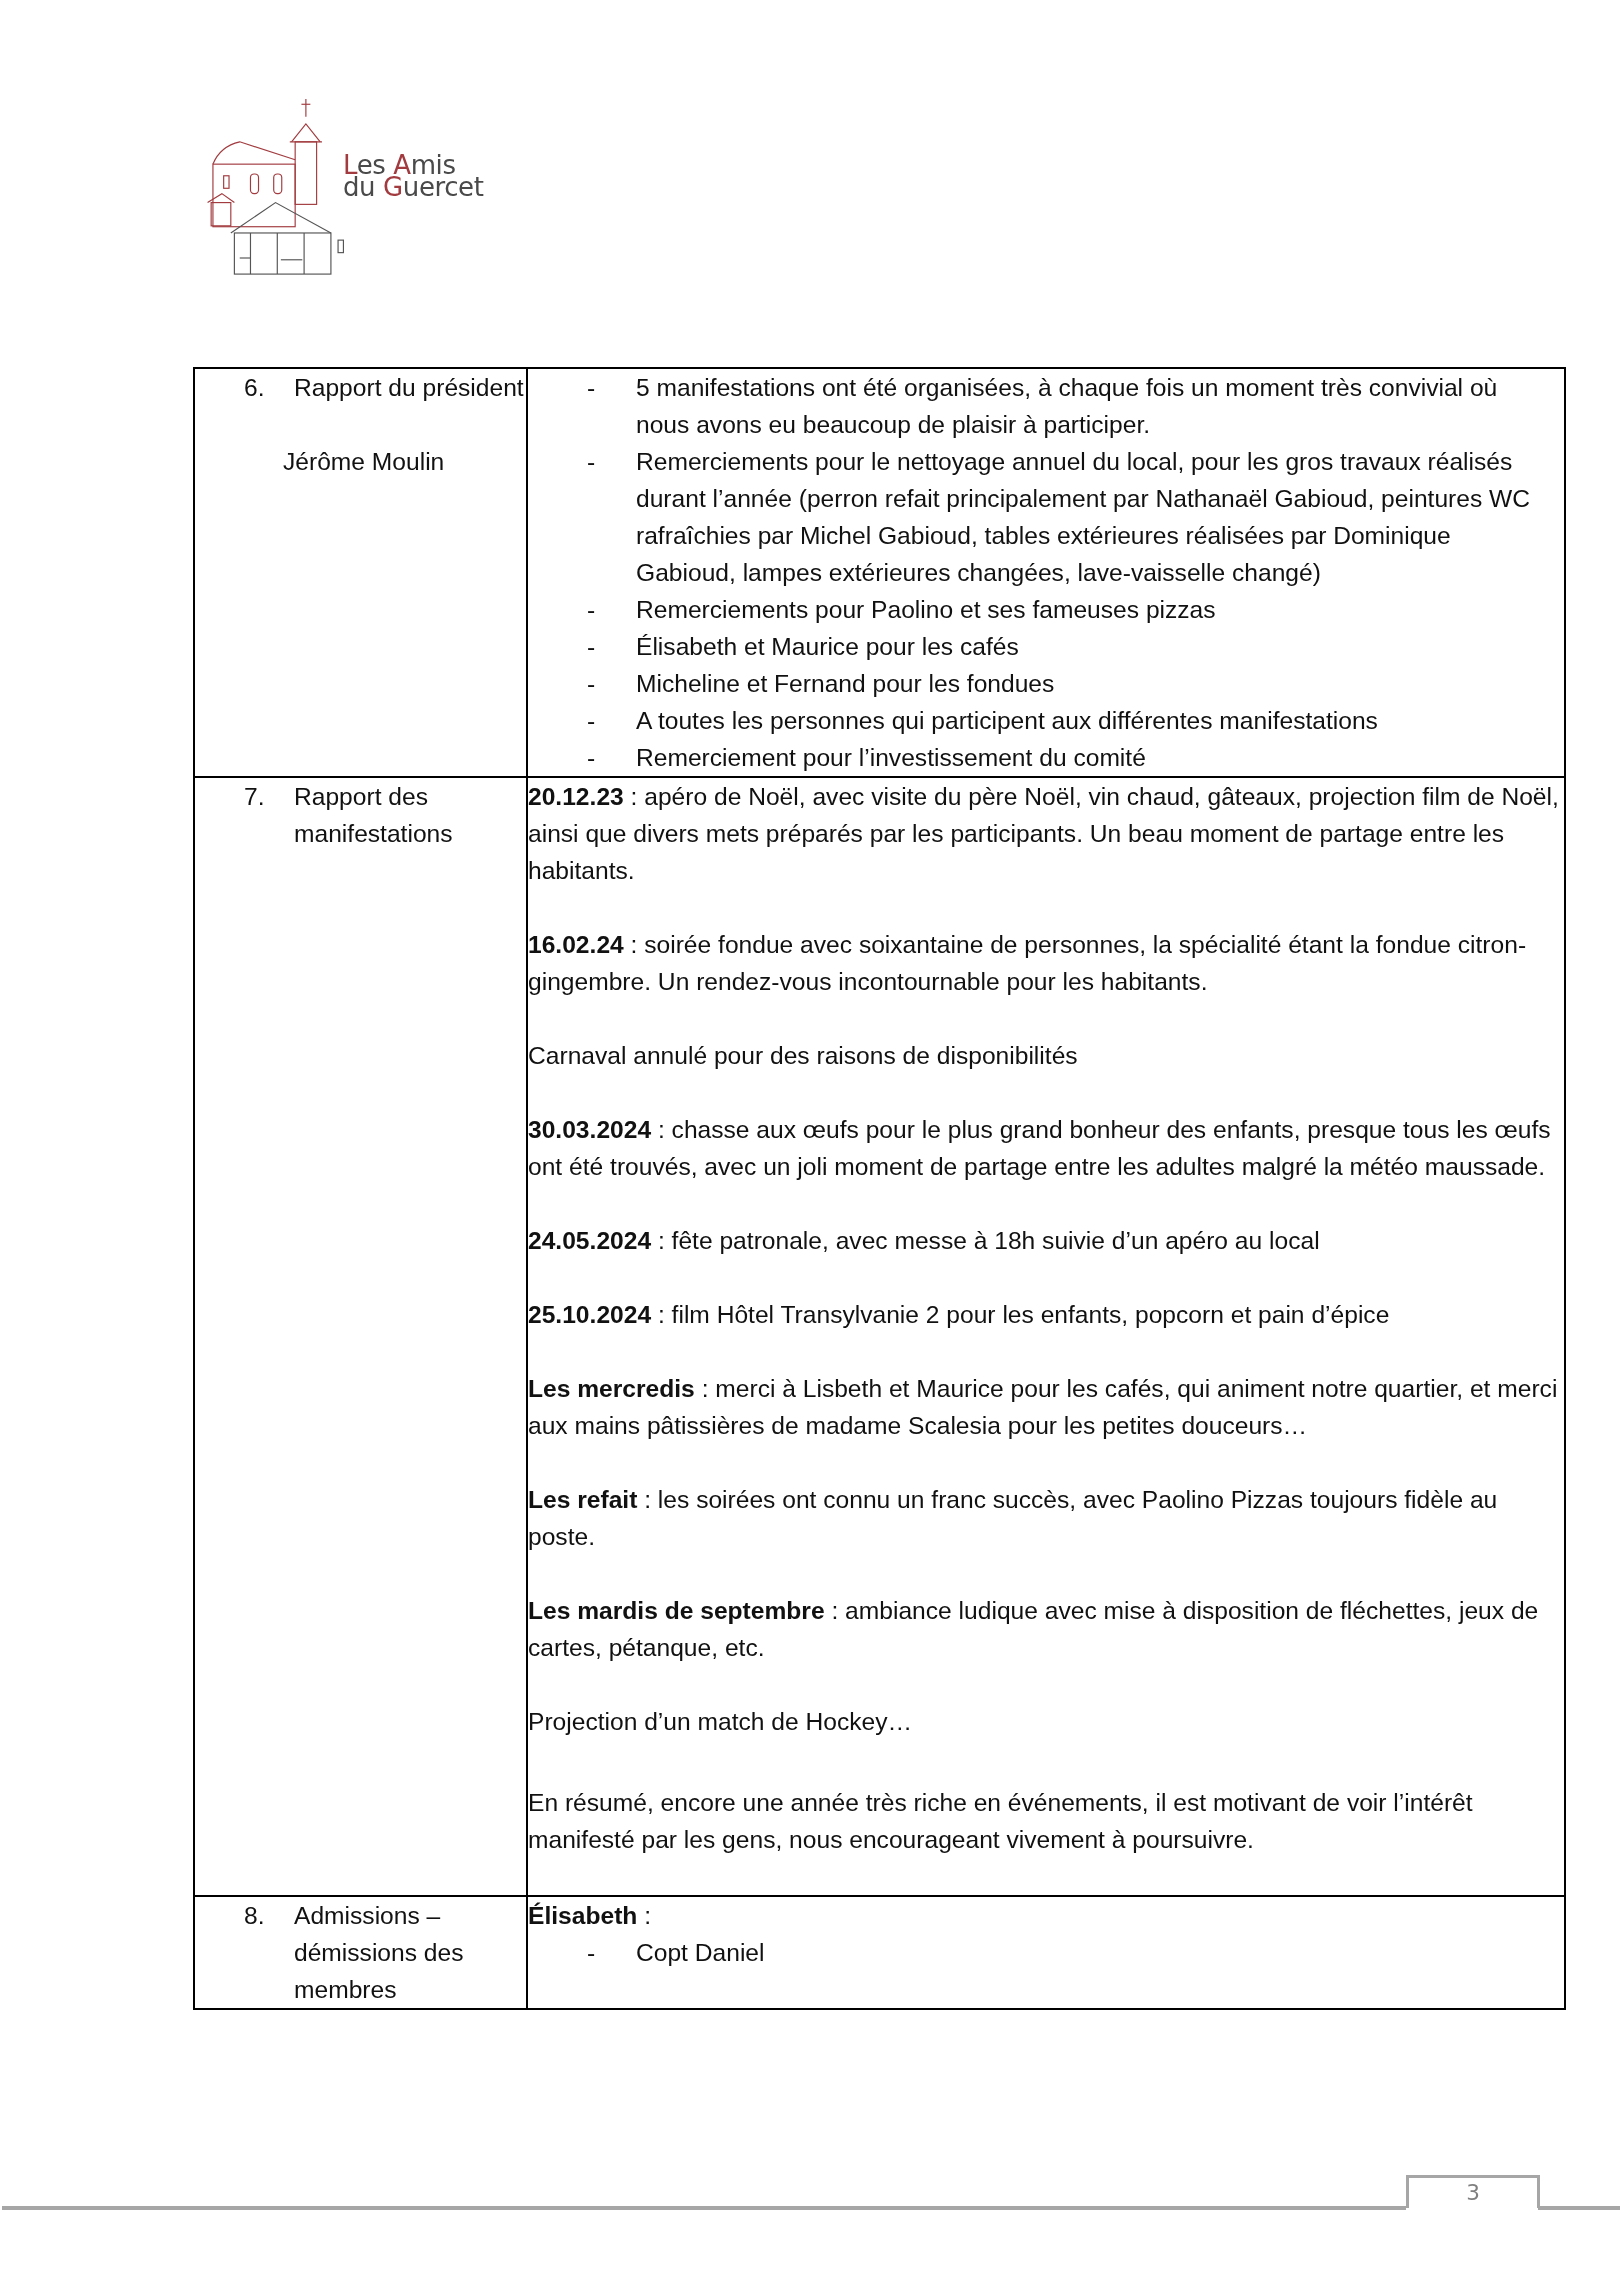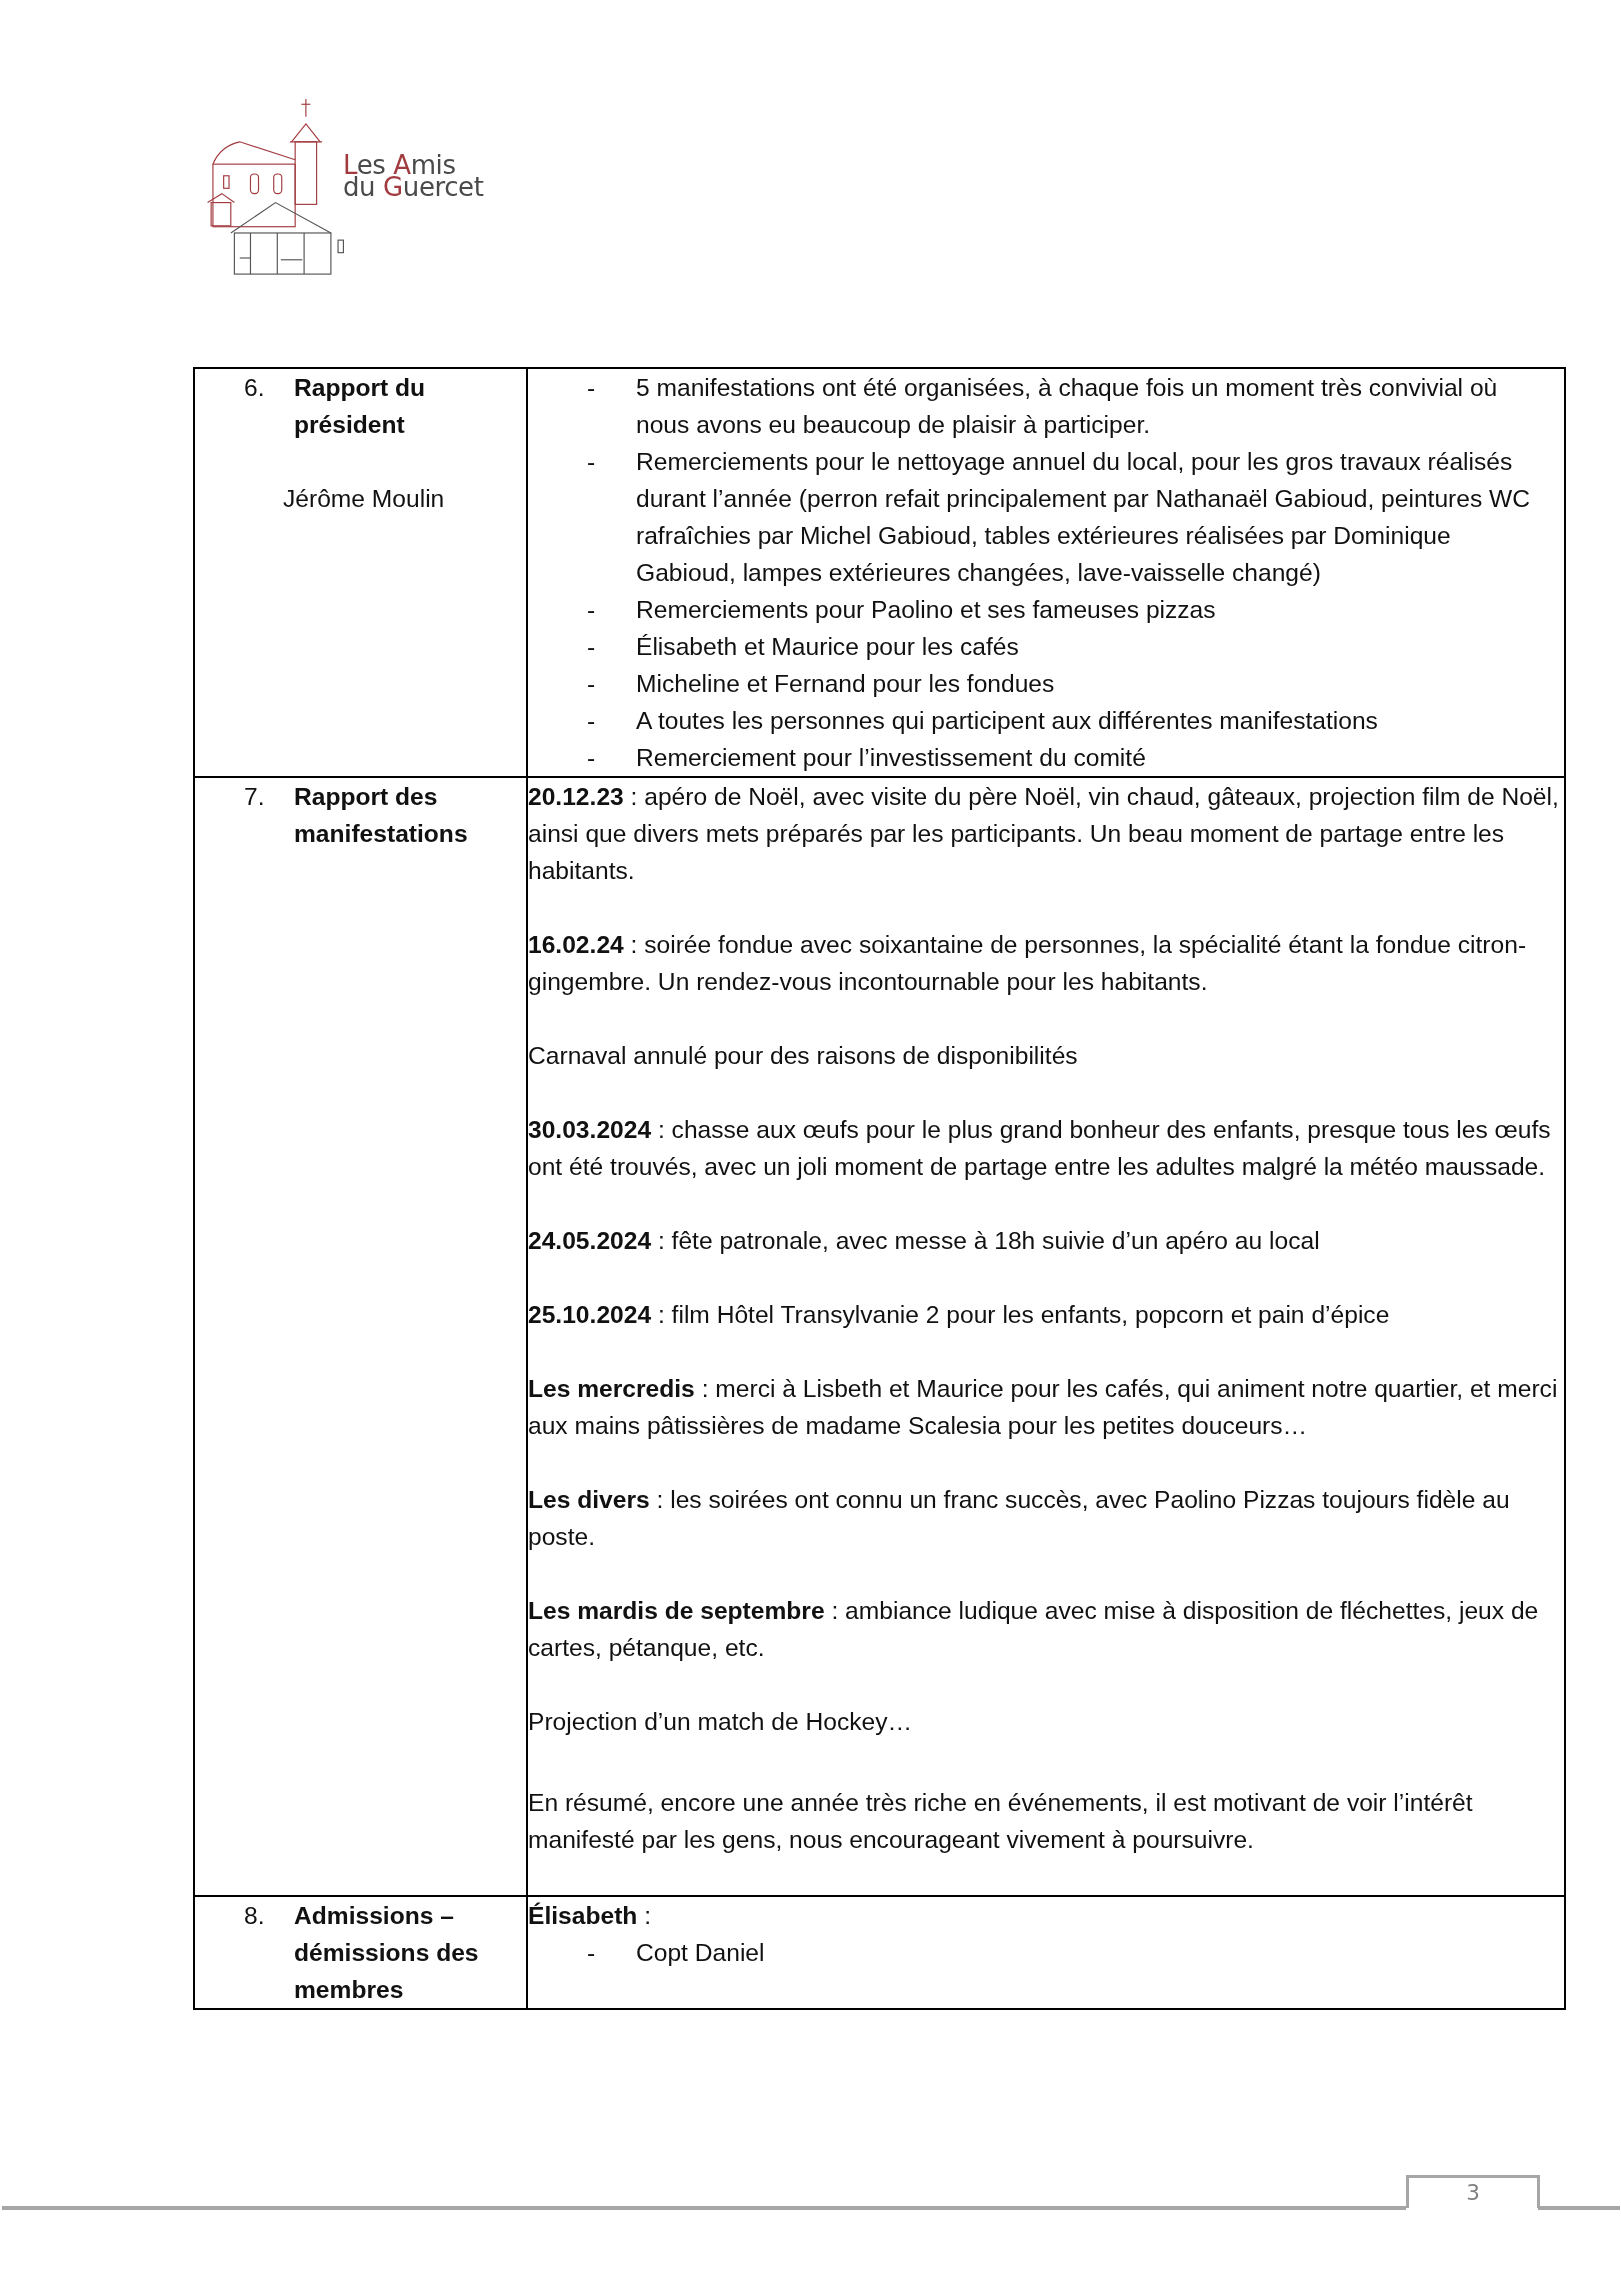--- a/index.html
+++ b/index.html
@@ -20,21 +20,21 @@
   table.doc {
     position: absolute; left: 193px; top: 367px; width: 1373px;
     border-collapse: collapse; table-layout: fixed;
     font-size: 24.6px; line-height: 37px;
     font-stretch: condensed;
   }
   table.doc td { border: 2.7px solid #000; vertical-align: top; padding: 0; }
   td.left { width: 331px; }
   .item { display: flex; padding-left: 49px; }
   .item .num { width: 50px; flex: none; }
-  .item .title { flex: 1; font-weight: bold; }
+  .item .title { flex: 1; }
   .presenter { padding-left: 88px; margin-top: 37px; }
 
   ul.dash { list-style: none; margin: 0; padding: 0; }
   ul.dash li { display: flex; padding-left: 59px; }
   ul.dash li .bullet { width: 49px; flex: none; }
   ul.dash li .txt { flex: 1; padding-right: 14.3px; }
 
   .right-pad { padding: 0 12.5px 0 12.5px; }
   .para { margin: 0 0 37px 0; }
   .para:last-child { margin-bottom: 37px; margin-top: 44px; }
@@ -138,21 +138,21 @@
       </div>
     </td>
     <td class="right-pad">
       <p class="para"><b>20.12.23</b><span> : apéro de Noël, avec visite du père Noël, vin chaud, gâteaux, projection film de Noël, ainsi que divers mets préparés par les participants. Un beau moment de partage entre les habitants.</span></p>
       <p class="para"><b>16.02.24</b><span> : soirée fondue avec soixantaine de personnes, la spécialité étant la fondue citron-gingembre. Un rendez-vous incontournable pour les habitants.</span></p>
       <p class="para"><b></b><span>Carnaval annulé pour des raisons de disponibilités</span></p>
       <p class="para"><b>30.03.2024</b><span> : chasse aux œufs pour le plus grand bonheur des enfants, presque tous les œufs ont été trouvés, avec un joli moment de partage entre les adultes malgré la météo maussade.</span></p>
       <p class="para"><b>24.05.2024</b><span> : fête patronale, avec messe à 18h suivie d’un apéro au local</span></p>
       <p class="para"><b>25.10.2024</b><span> : film Hôtel Transylvanie 2 pour les enfants, popcorn et pain d’épice</span></p>
       <p class="para"><b>Les mercredis</b><span> : merci à Lisbeth et Maurice pour les cafés, qui animent notre quartier, et merci aux mains pâtissières de madame Scalesia pour les petites douceurs…</span></p>
-      <p class="para"><b>Les divers</b><span> : les soirées ont connu un franc succès, avec Paolino Pizzas toujours fidèle au poste.</span></p>
+      <p class="para"><b>Les refait</b><span> : les soirées ont connu un franc succès, avec Paolino Pizzas toujours fidèle au poste.</span></p>
       <p class="para"><b>Les mardis de septembre</b><span> : ambiance ludique avec mise à disposition de fléchettes, jeux de cartes, pétanque, etc.</span></p>
       <p class="para"><b></b><span>Projection d’un match de Hockey…</span></p>
       <p class="para"><b></b><span>En résumé, encore une année très riche en événements, il est motivant de voir l’intérêt manifesté par les gens, nous encourageant vivement à poursuivre.</span></p>
     </td>
   </tr>
 
   <tr>
     <td class="left">
       <div class="item">
         <span class="num">8.</span>

